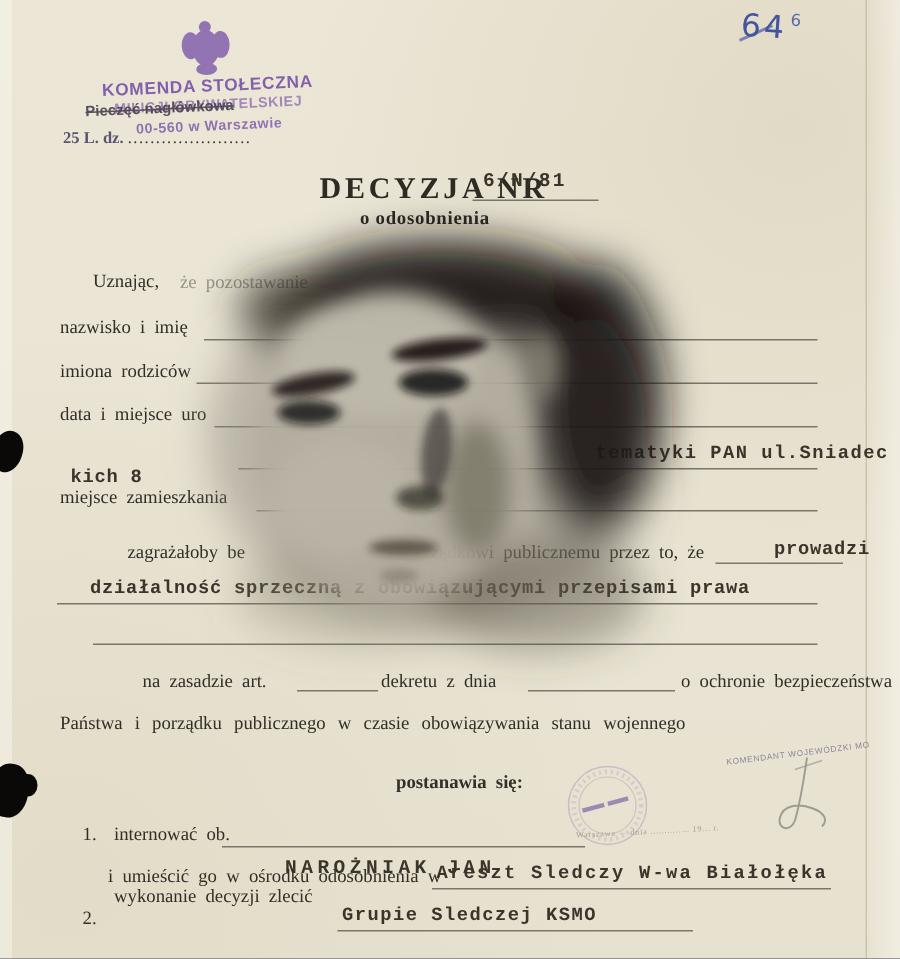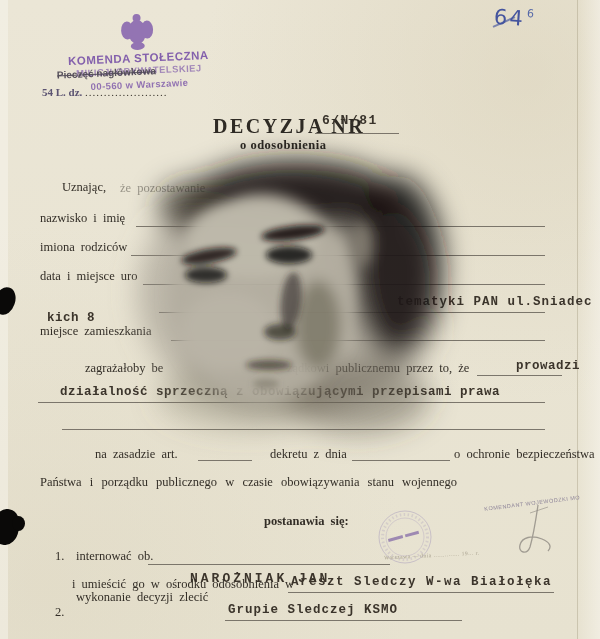--- a/index.html
+++ b/index.html
@@ -72,21 +72,21 @@
     </svg>
     <div class="st-l1">KOMENDA STOŁECZNA</div>
     <div class="st-l2wrap">
       <span class="st-l2">MILICJI OBYWATELSKIEJ</span>
       <span class="st-l2o">Pieczęć nagłówkowa</span>
     </div>
     <div class="st-l3">00-560 w Warszawie</div>
   </div>
 
   <div class="abs ldz">
-    <span>54 L. dz. </span><span class="dots">......................</span>
+    <span>25 L. dz. </span><span class="dots">......................</span>
   </div>
 
   <div class="abs corner">
     <span class="c-main">64</span><span class="c-sup">6</span>
   </div>
   <div class="abs c-slash"></div>
 
   <div class="abs t-main">DECYZJA NR</div>
   <div class="abs t-num">6/N/81</div>
   <div class="rule" style="left:315px;top:133px;width:84px;"></div>
@@ -105,21 +105,21 @@
 
   <div class="abs p" style="left:62px;top:180px;">Uznając,</div>
   <div class="abs p faint" style="left:120px;top:181px;">że pozostawanie</div>
   <div class="abs p" style="left:40px;top:211px;">nazwisko i imię</div>
   <div class="abs p" style="left:40px;top:240px;">imiona rodziców</div>
   <div class="abs p" style="left:40px;top:269px;">data i miejsce uro</div>
   <div class="abs p" style="left:40px;top:324px;">miejsce zamieszkania</div>
   <div class="abs p" style="left:85px;top:361px;">zagrażałoby be</div>
   <div class="abs p" style="left:287px;top:361px;">ządkowi publicznemu przez to, że</div>
   <div class="abs p" style="left:95px;top:447px;">na zasadzie art.</div>
-  <div class="abs p" style="left:270px;top:447px;">dekretu z dnia</div>
+  <div class="abs p" style="left:254px;top:447px;">dekretu z dnia</div>
   <div class="abs p" style="left:40px;top:475px;word-spacing:5px;">Państwa i porządku publicznego w czasie obowiązywania stanu wojennego</div>
   <div class="abs p" style="left:454px;top:447px;">o ochronie bezpieczeństwa</div>
   <div class="abs p b" style="left:264px;top:514px;">postanawia się:</div>
 
   <div class="abs tw" style="left:397px;top:295px;letter-spacing:1px;">tematyki PAN ul.Sniadec</div>
   <div class="abs tw" style="left:47px;top:311px;">kich 8</div>
   <div class="abs tw" style="left:516px;top:359px;">prowadzi</div>
   <div class="abs tw" style="left:60px;top:385px;">działalność sprzeczną z obowiązującymi przepisami prawa</div>
 
   <div class="abs p" style="left:55px;top:549px;">1.</div>

